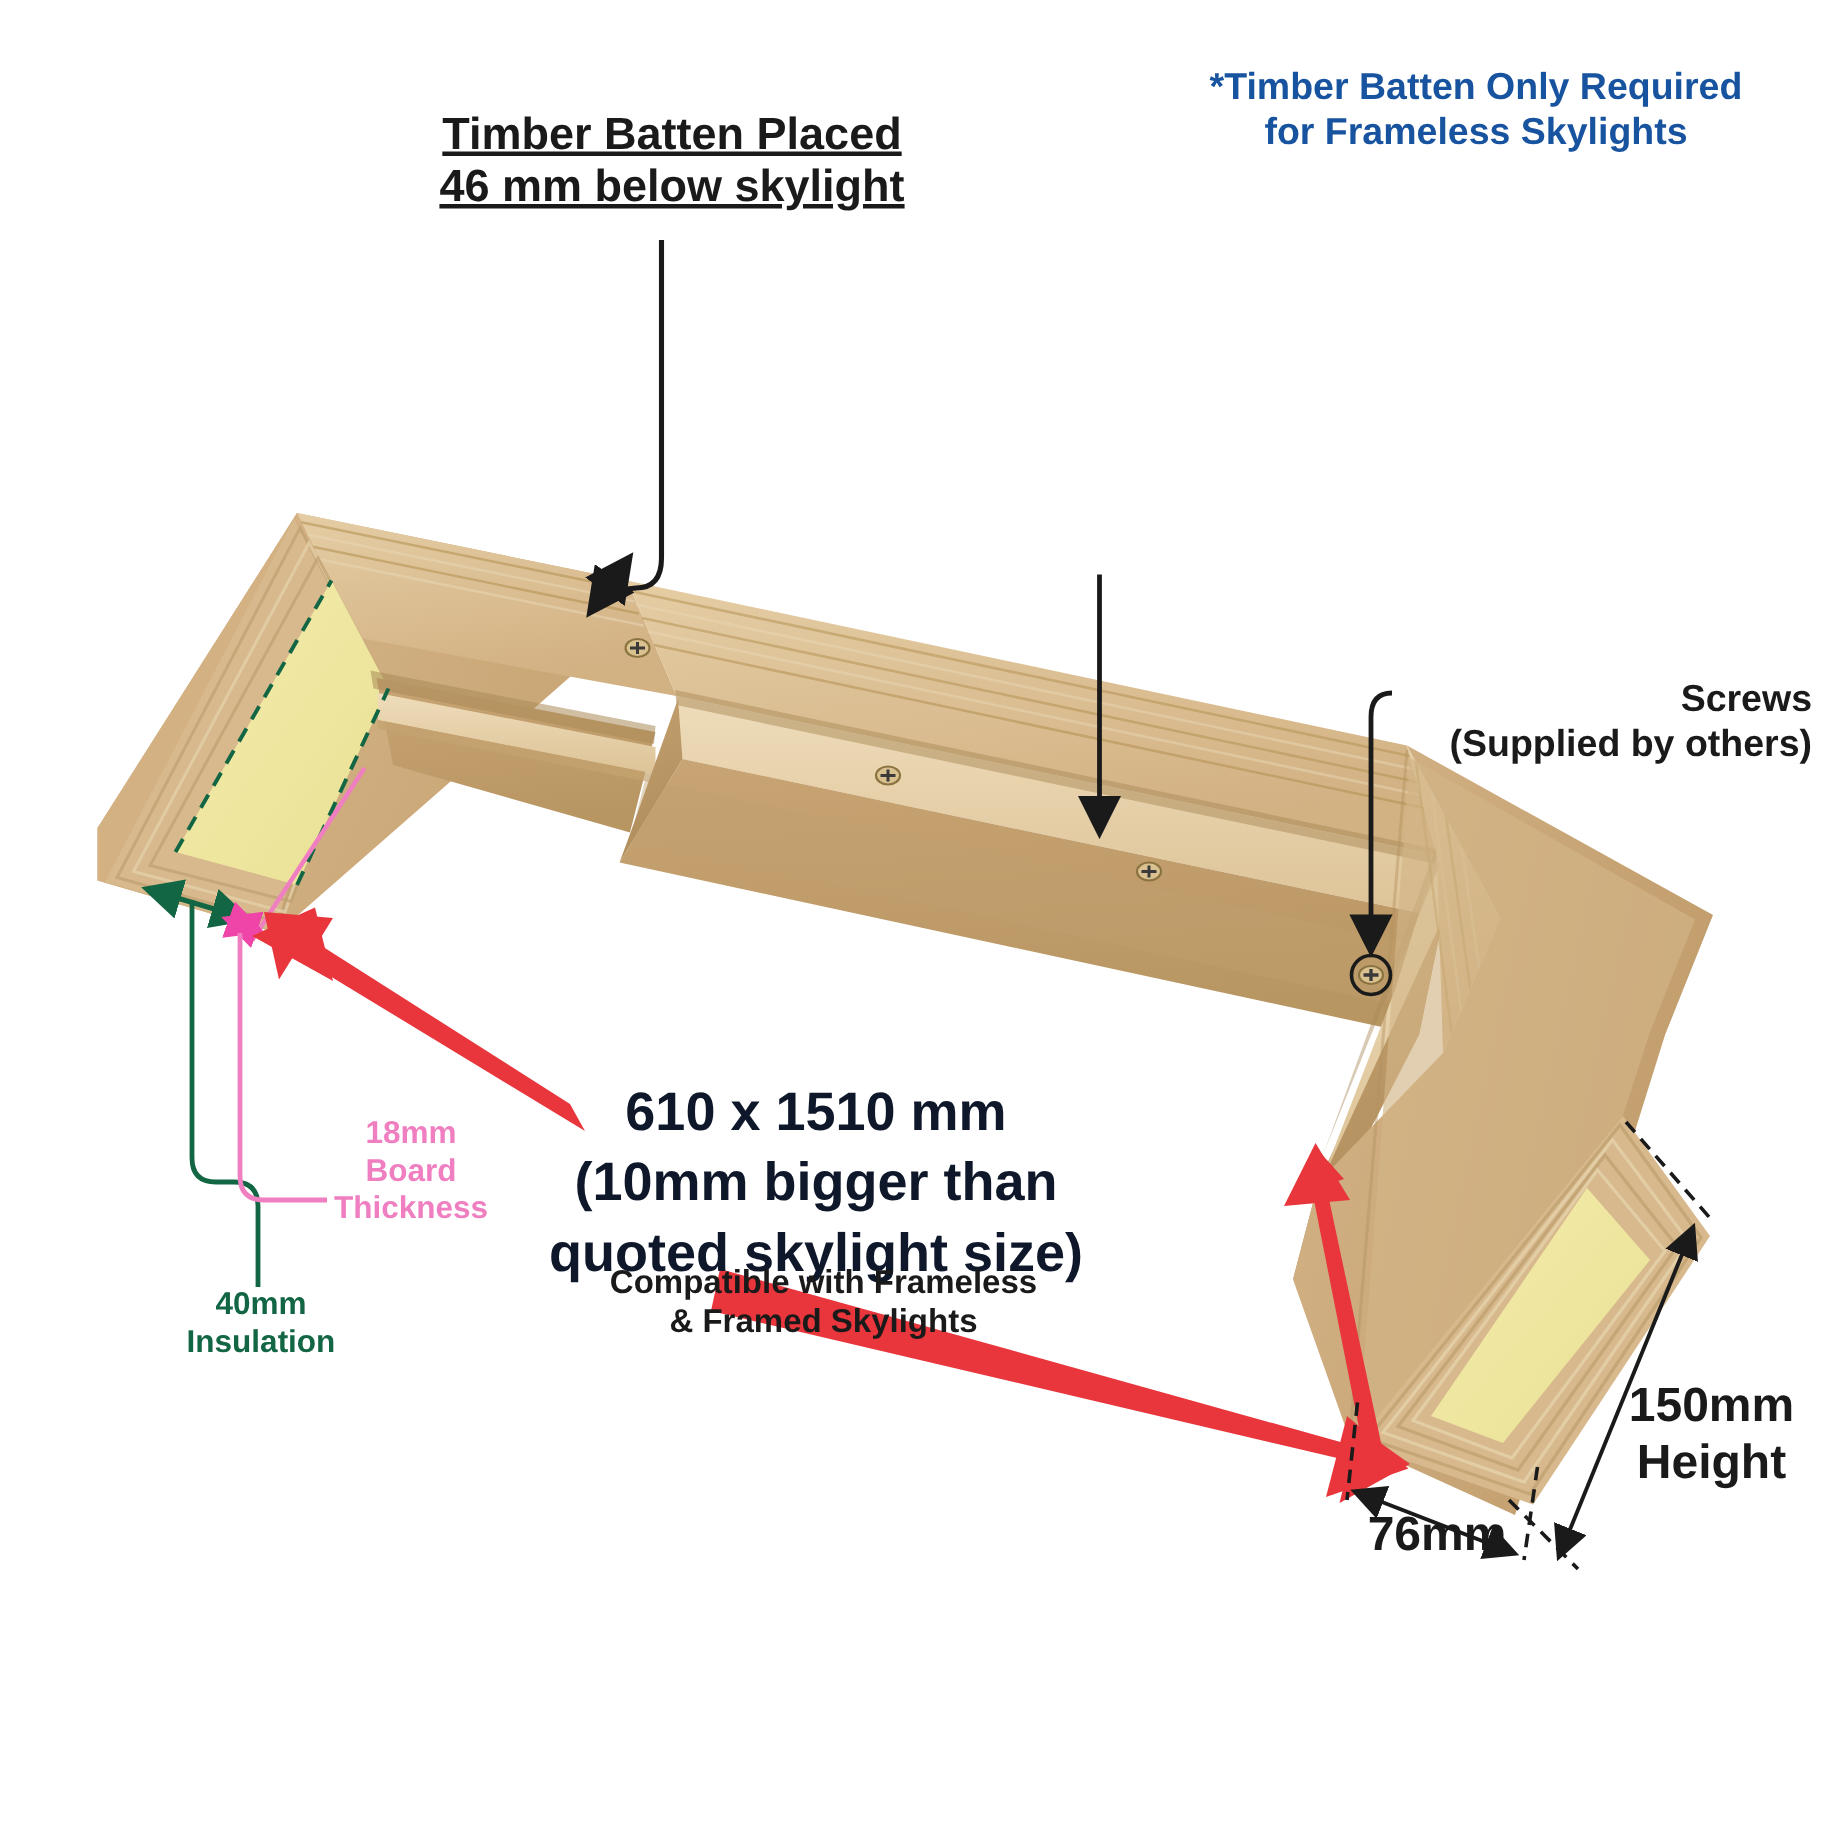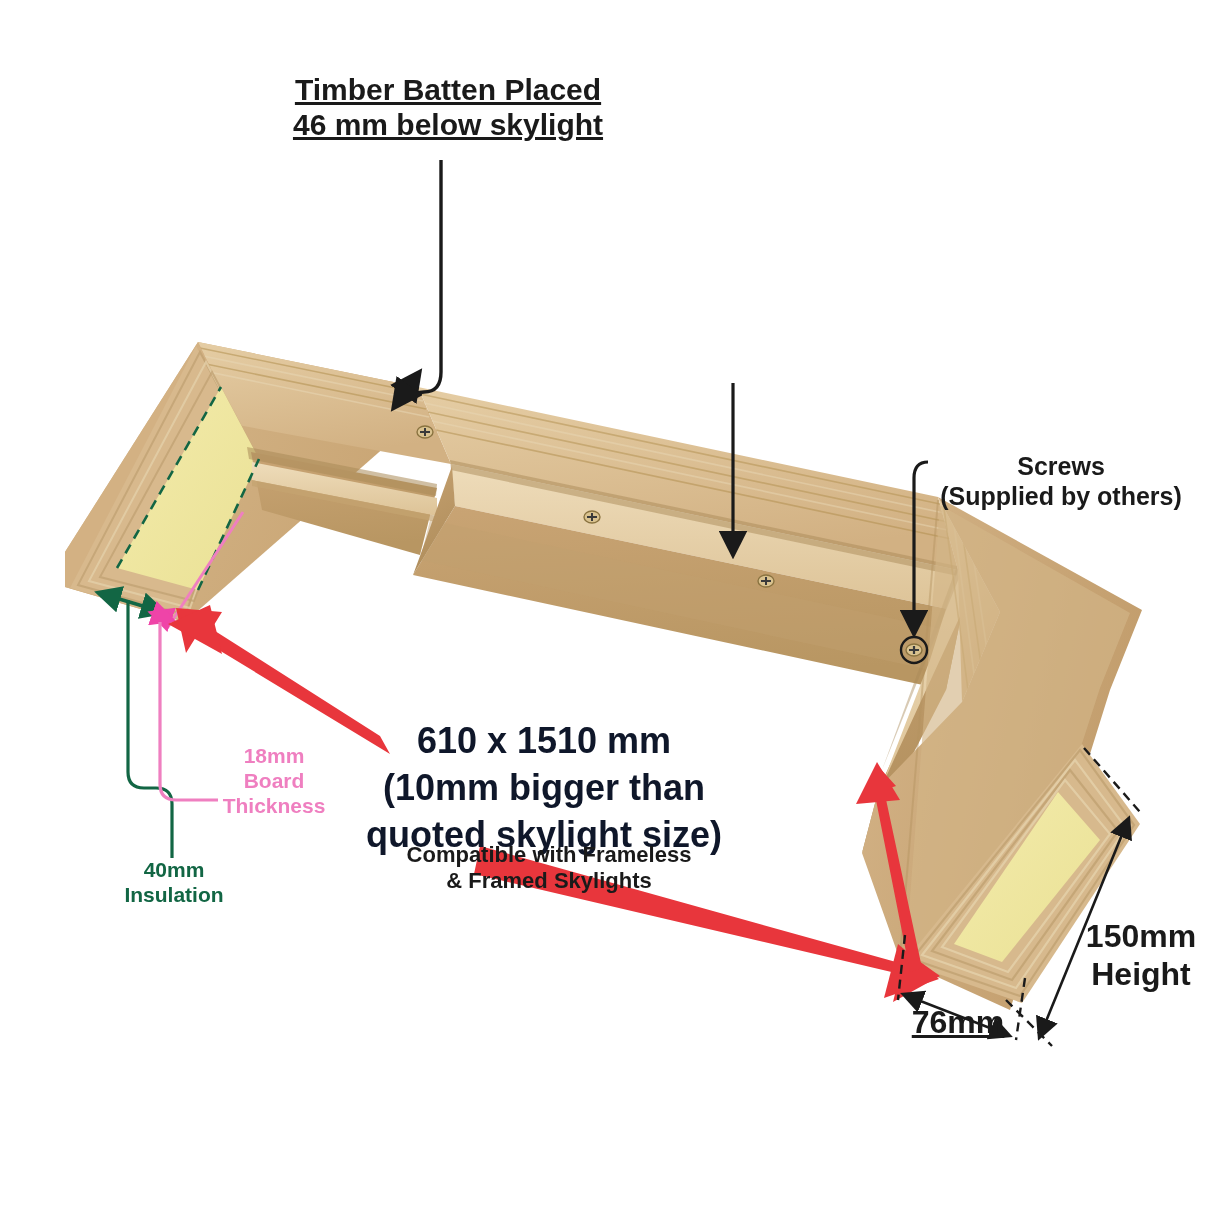--- a/index.html
+++ b/index.html
@@ -239,37 +239,39 @@
       <path d="M1084,748 L1140,812" stroke="#1a1a1a" stroke-width="2.4" stroke-dasharray="9,6" fill="none"></path>
       <path d="M1006,1000 L1052,1046" stroke="#1a1a1a" stroke-width="2.4" stroke-dasharray="9,6" fill="none"></path>
 
       <path d="M1128,820 L1040,1036" stroke="#1a1a1a" stroke-width="2.6" fill="none" marker-start="url(#ahBlackStart)" marker-end="url(#ahBlack)"></path>
     </g>
   </svg>
 
   <div class="lbl lbl-black t-title" style="left:248px;top:72px;width:400px;text-decoration:underline;">Timber Batten Placed
 46 mm below skylight</div>
 
-
-
-  <div class="lbl lbl-black t-screws" style="left:914px;top:452px;width:294px;">Screws
+  <div class="lbl lbl-blue t-blue-top" style="left:768px;top:44px;width:432px;">*Timber Batten Only Required
+for Frameless Skylights</div>
+
+
+  <div class="lbl lbl-black t-screws" style="left:914px;top:452px;width:294px;text-align:right;">Screws
 (Supplied by others)</div>
 
   <div class="lbl lbl-red t-red" style="left:330px;top:718px;width:428px;">610 x 1510 mm
 (10mm bigger than
 quoted skylight size)</div>
 
   <div class="lbl lbl-black t-sub" style="left:380px;top:842px;width:338px;">Compatible with Frameless
 &amp; Framed Skylights</div>
 
   <div class="lbl lbl-pink t-small" style="left:212px;top:744px;width:124px;text-align:center;">18mm
 Board
 Thickness</div>
 
   <div class="lbl lbl-green t-small" style="left:100px;top:858px;width:148px;">40mm
 Insulation</div>
 
-  <div class="lbl lbl-black t-dim" style="left:906px;top:1004px;width:104px;text-decoration:underline;">76mm</div>
+  <div class="lbl lbl-black t-dim" style="left:906px;top:1004px;width:104px;">76mm</div>
 
   <div class="lbl lbl-black t-dim" style="left:1076px;top:918px;width:130px;">150mm
 Height</div>
 
 </div>
 
 </body></html>

